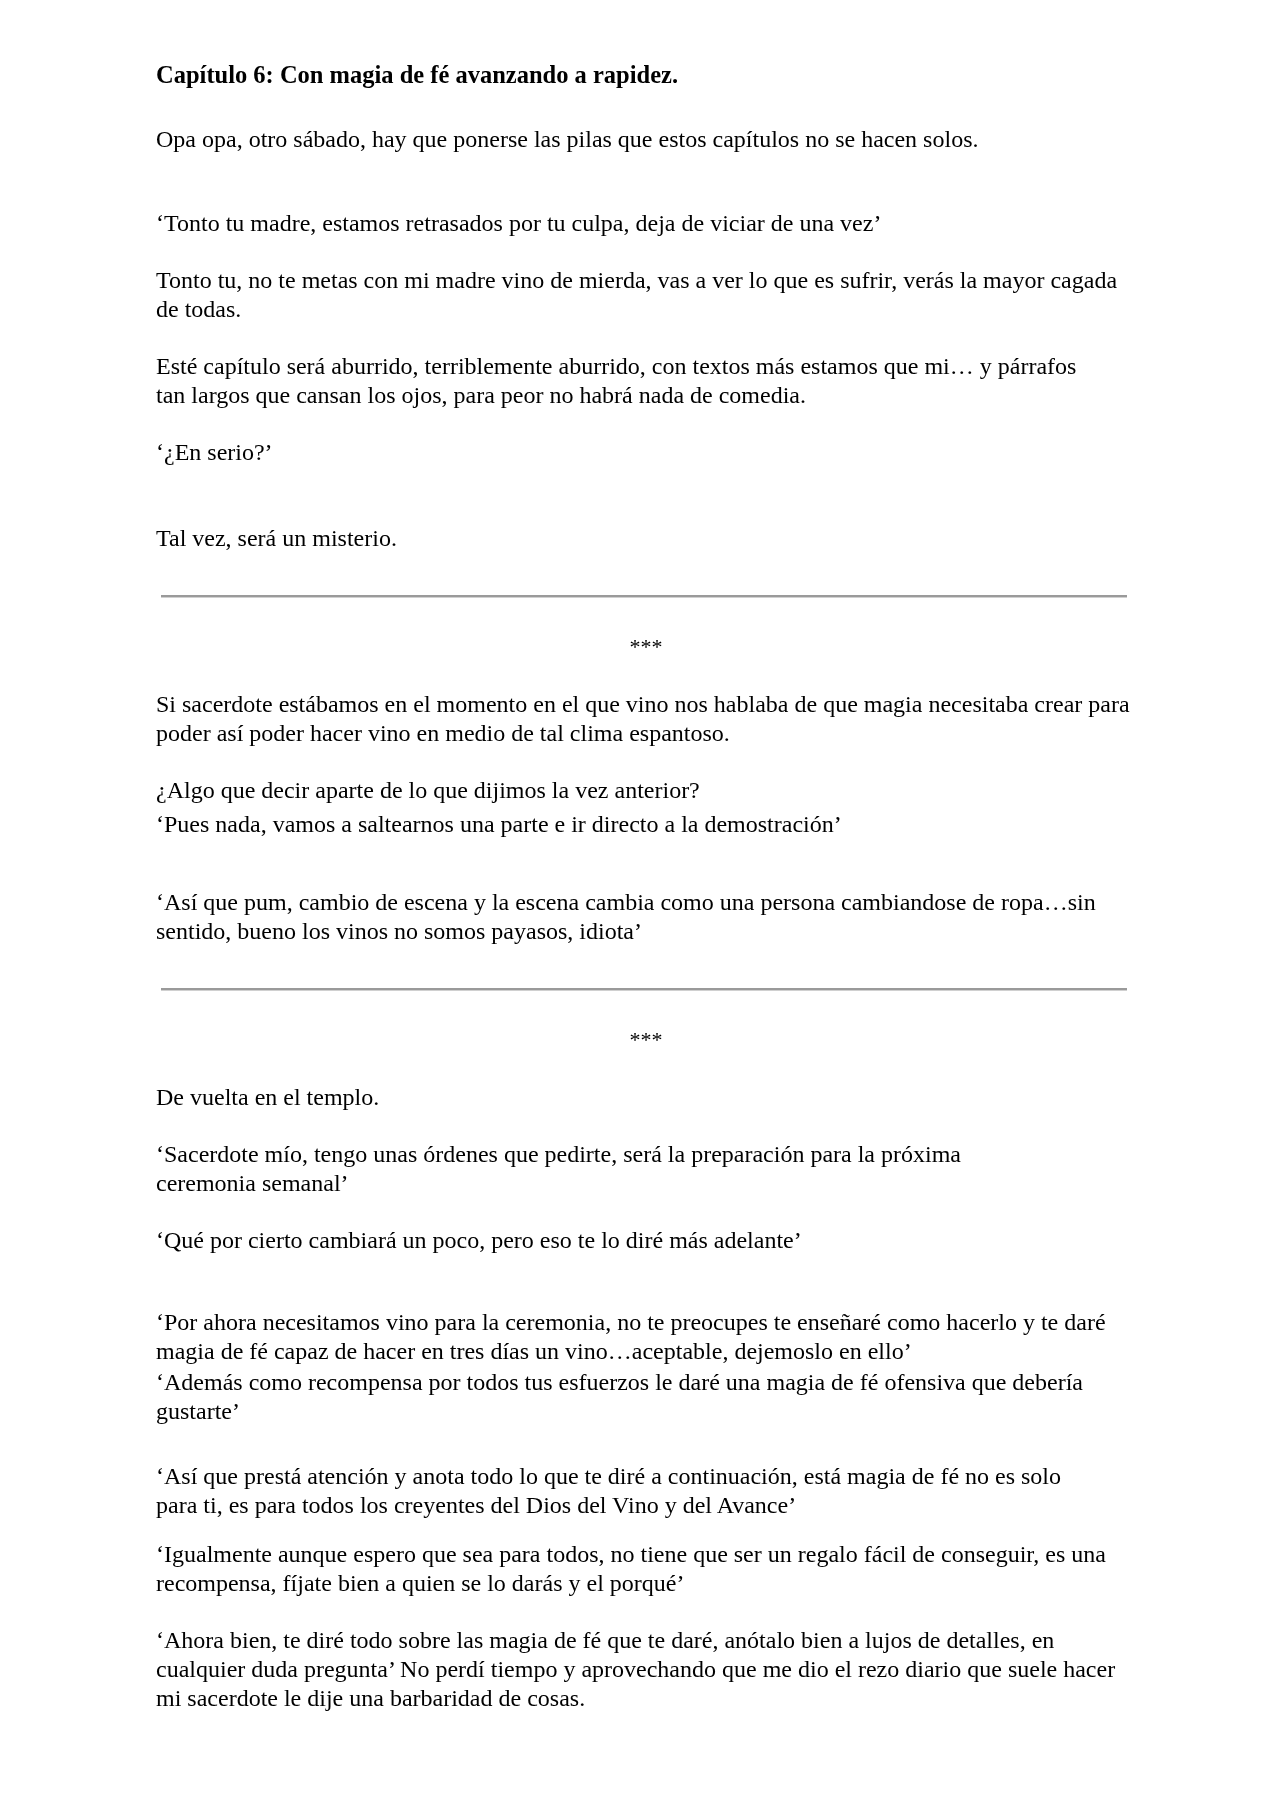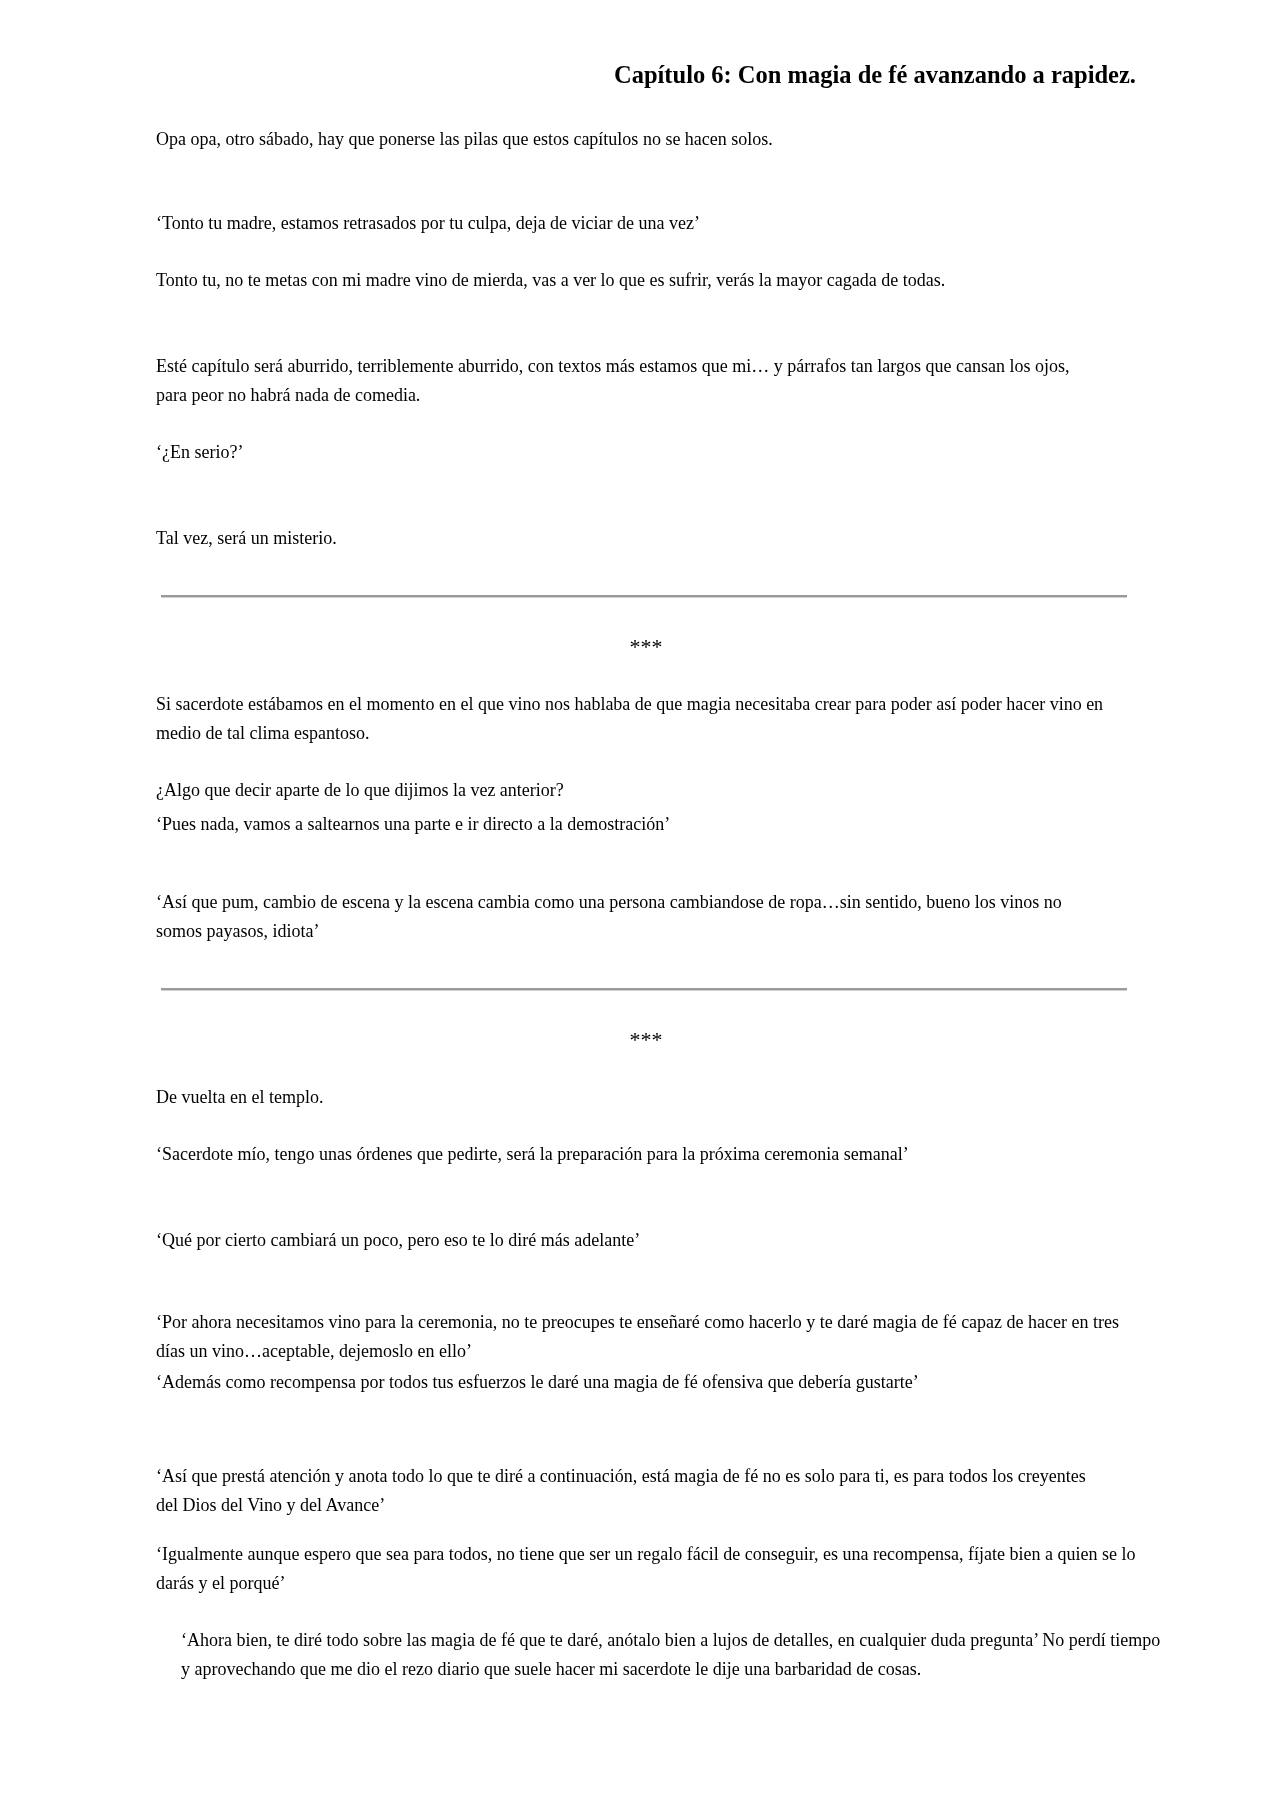--- a/index.html
+++ b/index.html
@@ -19,31 +19,31 @@
       position: absolute;
       left: 156px;
       top: 0;
       width: 980px;
     }
     .title {
       position: absolute;
       left: 0;
       width: 980px;
       top: 60px;
-      text-align: right;
+      text-align: left;
       font-weight: bold;
       font-size: 24.5px;
       line-height: 30px;
       margin: 0;
     }
     .para {
       position: absolute;
       left: 0;
       width: 980px;
-      font-size: 18px;
+      font-size: 24px;
       line-height: 29px;
       margin: 0;
       white-space: normal;
     }
     .rule {
       position: absolute;
       left: 5px;
       width: 966px;
       height: 0;
       border-top: 2px solid #9a9a9a;
@@ -104,15 +104,15 @@
   <p class="para" style="top:1226px;">‘Qué por cierto cambiará un poco, pero eso te lo diré más adelante’</p>
 
   <p class="para" style="top:1282px; width:985px;margin-top:26px;">‘Por ahora necesitamos vino para la ceremonia, no te preocupes te enseñaré como hacerlo y te daré magia de fé capaz de hacer en tres días un vino…aceptable, dejemoslo en ello’</p>
 
   <p class="para" style="top:1368px; width:945px;">‘Además como recompensa por todos tus esfuerzos le daré una magia de fé ofensiva que debería gustarte’</p>
 
   <p class="para" style="top:1454px; width:945px;margin-top:8px;">‘Así que prestá atención y anota todo lo que te diré a continuación, está magia de fé no es solo para ti, es para todos los creyentes del Dios del Vino y del Avance’</p>
 
   <p class="para" style="top:1540px; width:985px;">‘Igualmente aunque espero que sea para todos, no tiene que ser un regalo fácil de conseguir, es una recompensa, fíjate bien a quien se lo darás y el porqué’</p>
 
-  <p class="para" style="top:1626px; width:985px;margin-left:25px;">‘Ahora bien, te diré todo sobre las magia de fé que te daré, anótalo bien a lujos de detalles, en cualquier duda pregunta’ No perdí tiempo y aprovechando que me dio el rezo diario que suele hacer mi sacerdote le dije una barbaridad de cosas.</p>
+  <p class="para" style="top:1626px; width:985px;">‘Ahora bien, te diré todo sobre las magia de fé que te daré, anótalo bien a lujos de detalles, en cualquier duda pregunta’ No perdí tiempo y aprovechando que me dio el rezo diario que suele hacer mi sacerdote le dije una barbaridad de cosas.</p>
 
 </div>
 
 </body></html>

